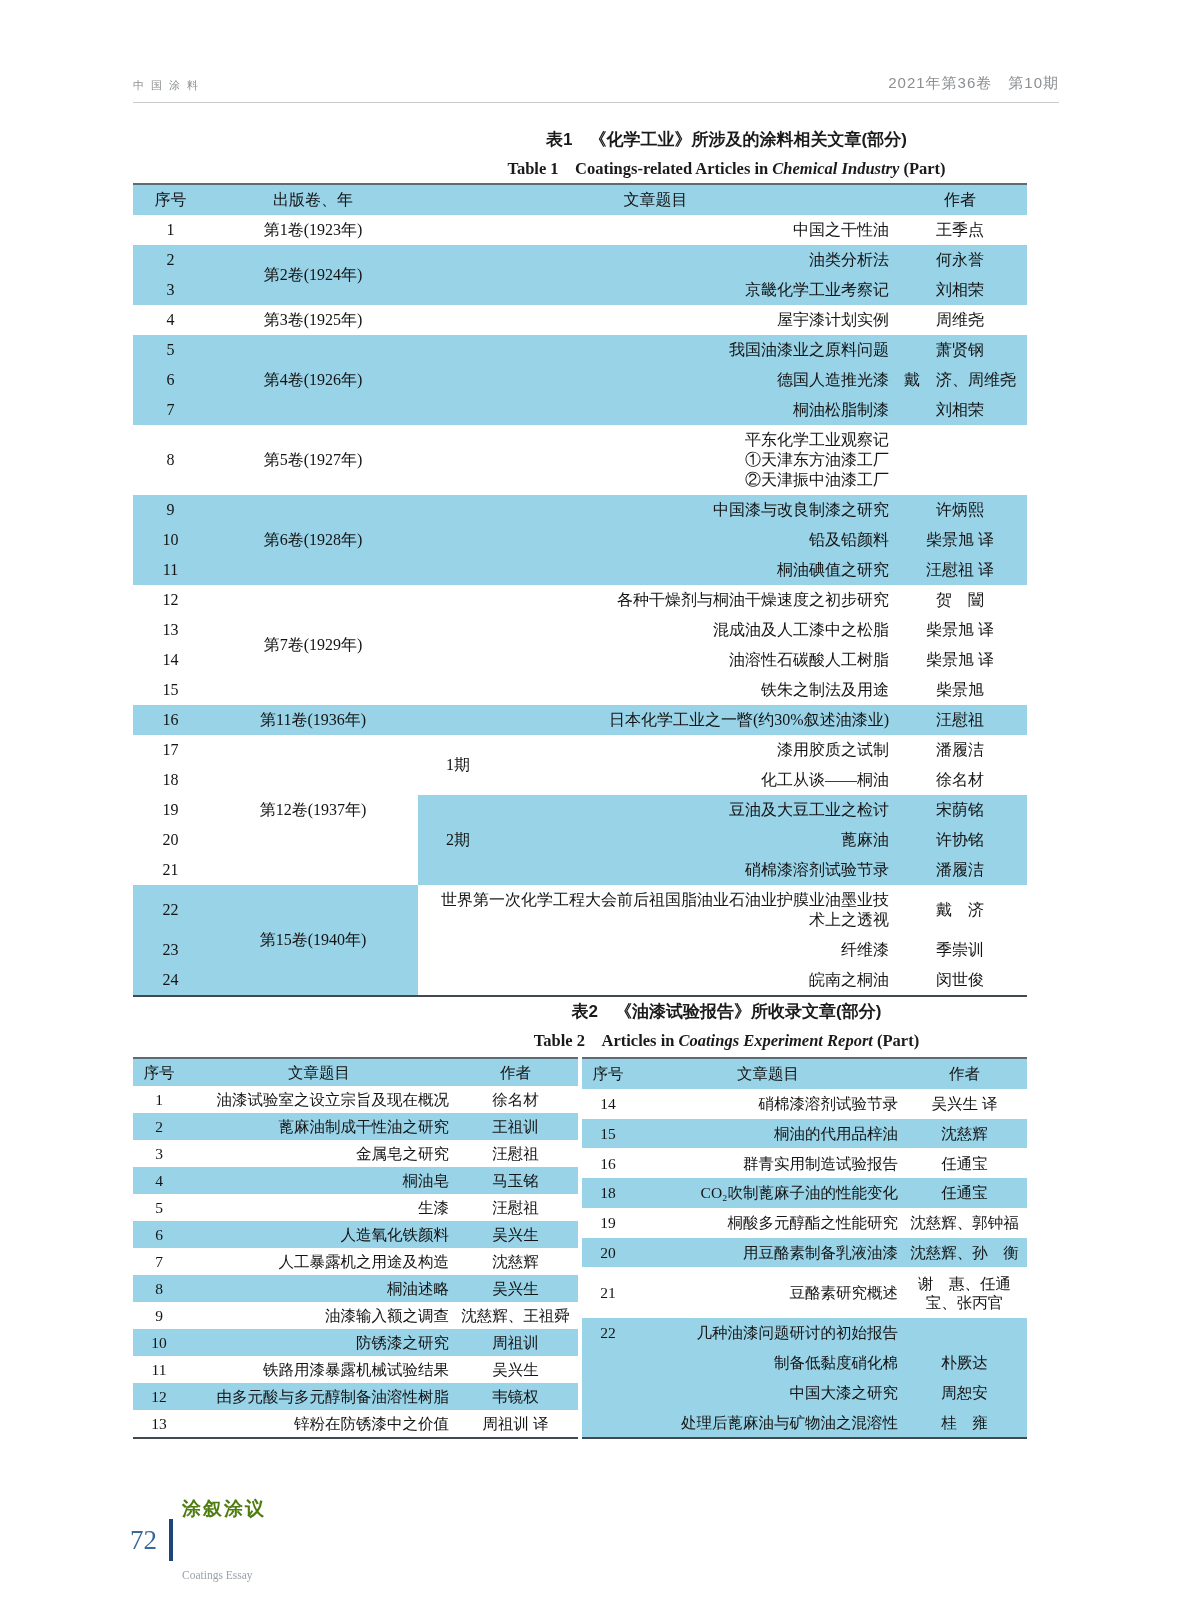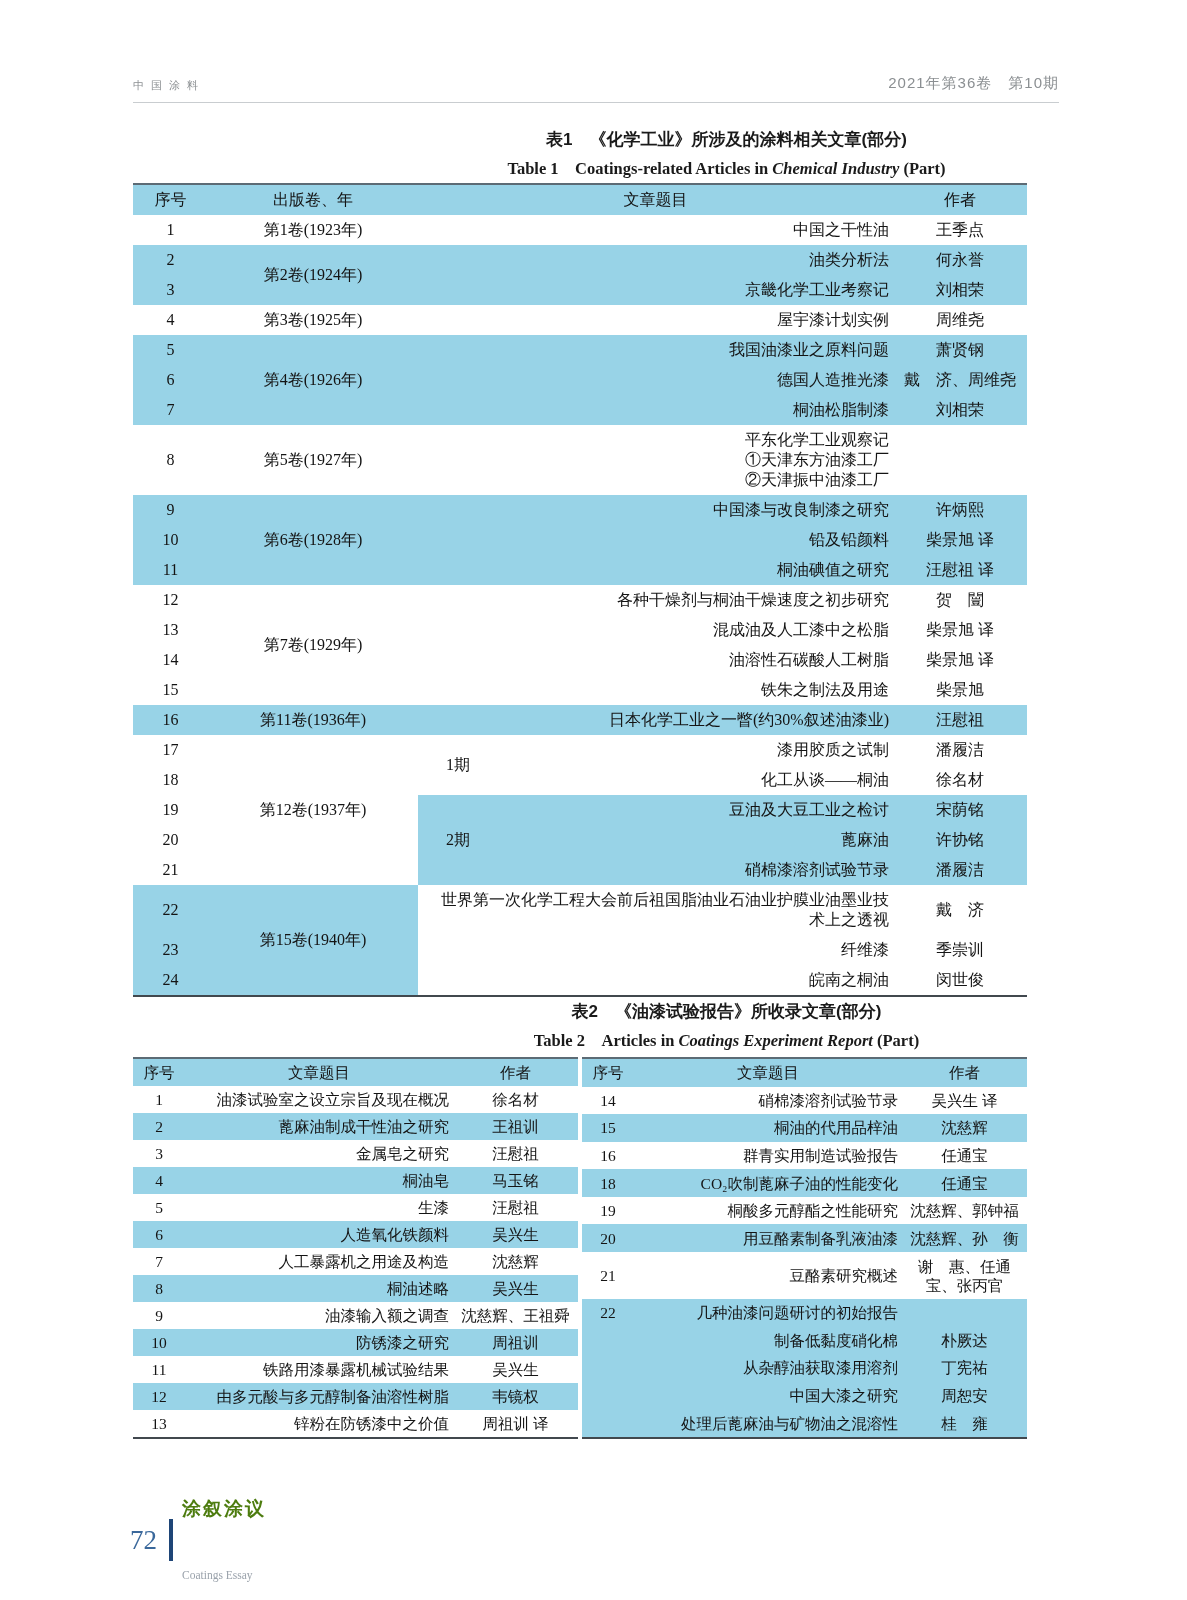--- a/index.html
+++ b/index.html
@@ -347,25 +347,20 @@
         <td class="ti">几种油漆问题研讨的初始报告</td>
         <td class="au"></td>
       </tr>
       <tr class="rb">
         <td class="no"></td>
         <td class="ti sub">制备低黏度硝化棉</td>
         <td class="au">朴厥达</td>
       </tr>
       <tr class="rb">
         <td class="no"></td>
-        <td class="ti sub">从杂醇油获取漆用溶剂</td>
-        <td class="au">丁宪祐</td>
-      </tr>
-      <tr class="rb">
-        <td class="no"></td>
         <td class="ti sub">中国大漆之研究</td>
         <td class="au">周恕安</td>
       </tr>
       <tr class="rb">
         <td class="no"></td>
         <td class="ti sub">处理后蓖麻油与矿物油之混溶性</td>
         <td class="au">桂　雍</td>
       </tr>
     </tbody>
       </table>

